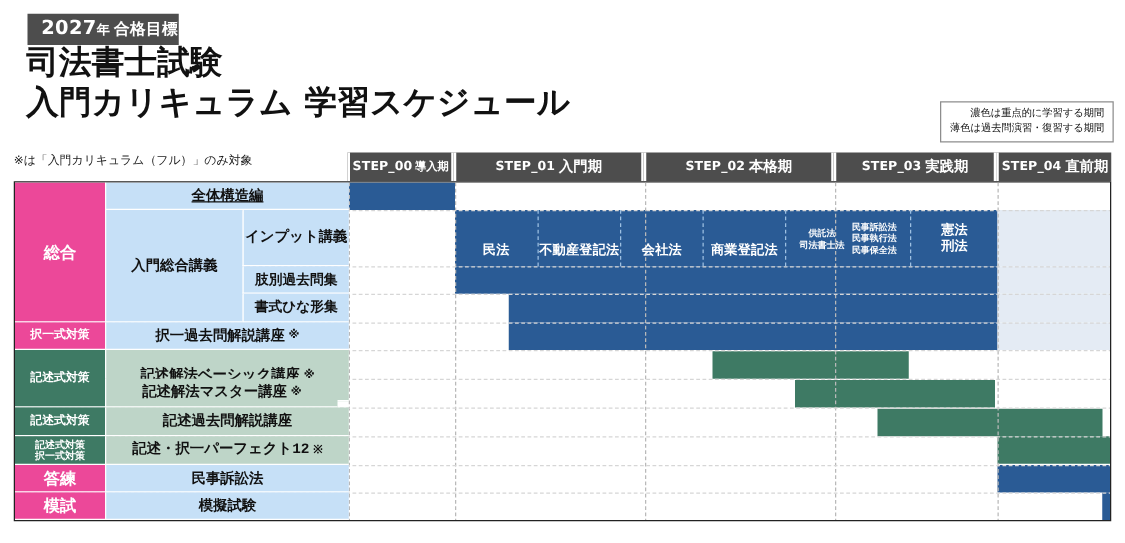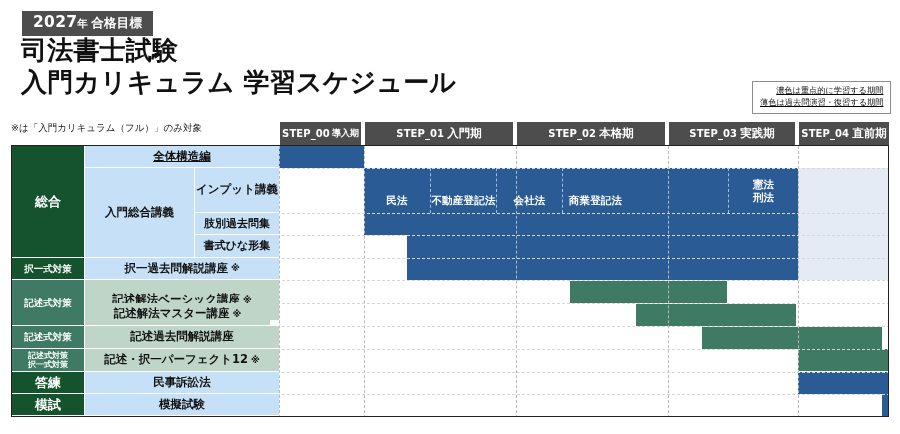--- a/index.html
+++ b/index.html
@@ -8,21 +8,21 @@
     background: #ffffff;
     font-family: "DejaVu Sans", "Liberation Sans", sans-serif;
     overflow: hidden;
   }
   #root { position: relative; width: 900px; height: 434px; }
 
   
   .year-badge {
     position: absolute; left: 22px; top: 11px;
     background: #4d4d4d; color: #ffffff;
-    padding: 3px 11px 4px 11px;
+    padding: 3px 1px 4px 11px;
     font-size: 14.5px; font-weight: bold; letter-spacing: .3px;
     white-space: nowrap; line-height: 1.15;
   }
   .year-badge .yr { font-size: 15.5px; }
   .year-badge .suffix { font-size: 10.5px; }
   .year-badge .goal { font-size: 12.5px; margin-left: 3px; }
 
   .title-block { position: absolute; left: 21px; top: 35px; }
   .title-line {
     color: #111111; font-weight: bold;
@@ -31,21 +31,21 @@
   }
 
   .note-star {
     position: absolute; left: 11px; top: 122px;
     font-size: 9.5px; color: #1a1a1a; white-space: nowrap;
   }
 
   .legend-box {
     position: absolute; left: 752px; top: 81px;
     border: 1px solid #8d8d8d; background: #ffffff;
-    padding: 3px 7px 4px 7px; text-align: right; text-decoration: underline;
+    padding: 3px 7px 4px 7px; text-align: right;
   }
   .legend-line { font-size: 8.2px; color: #111111; line-height: 1.45; white-space: nowrap; }
 
   
   #grid {
     position: absolute; left: 11px; top: 122px;
     width: 878px; height: 295px;
   }
 
   .hdr-row { position: absolute; left: 0; top: 0; height: 23px; width: 878px; }
@@ -70,21 +70,21 @@
   }
 
   
   .cat-cell {
     position: absolute; left: 0;
     display: flex; align-items: center; justify-content: center;
     color: #ffffff; font-weight: bold; text-align: center;
     border-bottom: 1.5px solid #ffffff;
     line-height: 1.18;
   }
-  .cat-blue  { background: #14532d; }
+  .cat-blue  { background: #ec4899; font-family: Liberation Serif, serif; }
   .cat-green { background: #3e7a64; }
 
   
   .name-cell {
     position: absolute;
     display: flex; align-items: center; justify-content: center;
     color: #111111; font-weight: bold; text-align: center;
     border-bottom: 1.5px solid #ffffff; border-left: 1.5px solid #ffffff;
     line-height: 1.2;
   }
@@ -215,20 +215,33 @@
       </div>
       <div class="subj" style="left:418px;top:22px;width:66px;height:45px;">
         <span class="subj-txt">不動産登記法</span>
       </div>
       <div class="subj" style="left:484px;top:22px;width:66px;height:45px;">
         <span class="subj-txt">会社法</span>
       </div>
       <div class="subj" style="left:550px;top:22px;width:66px;height:45px;">
         <span class="subj-txt">商業登記法</span>
       </div>
+      <div class="subj" style="left:616px;top:22px;width:100px;height:45px;">
+        <div class="subj-multi">
+          <div class="subj-col">
+            <span class="subj-sm">供託法</span>
+            <span class="subj-sm">司法書士法</span>
+          </div>
+          <div class="subj-col">
+            <span class="subj-sm">民事訴訟法</span>
+            <span class="subj-sm">民事執行法</span>
+            <span class="subj-sm">民事保全法</span>
+          </div>
+        </div>
+      </div>
       <div class="subj" style="left:716px;top:22px;width:70px;height:45px;">
         <div class="subj-col" style="align-items:center;">
           <span class="subj-stack">憲法</span>
           <span class="subj-stack">刑法</span>
         </div>
       </div>
 
       <div class="cat-cell cat-blue" style="top:0px;   width:72px; height:112px; font-size:13px;">
         <span>総合</span>
       </div>
@@ -284,21 +297,21 @@
 
       <div class="name-cell nm-green" style="left:72px;top:157px;width:186px;height:23px;font-size:11.5px;">
         <span>記述解法マスター講座</span>
           <span class="star-mark">※</span>
       </div>
 
       <div class="name-cell nm-green" style="left:72px;top:180px;width:195px;height:23px;font-size:11.5px;">
         <span>記述過去問解説講座</span>
       </div>
 
-      <div class="name-cell nm-green" style="left:72px;top:203px;width:195px;height:23px;font-size:11.5px;">
+      <div class="name-cell nm-green" style="left:72px;top:203px;width:195px;height:23px;font-size:11.5px;font-family:Liberation Mono, monospace;">
         <span>記述・択一パーフェクト12</span>
           <span class="star-mark">※</span>
       </div>
 
       <div class="name-cell nm-blue" style="left:72px;top:226px;width:195px;height:22px;font-size:11.5px;">
         <span>民事訴訟法</span>
       </div>
 
       <div class="name-cell nm-blue" style="left:72px;top:248px;width:195px;height:22px;font-size:11.5px;">
         <span>模擬試験</span>

